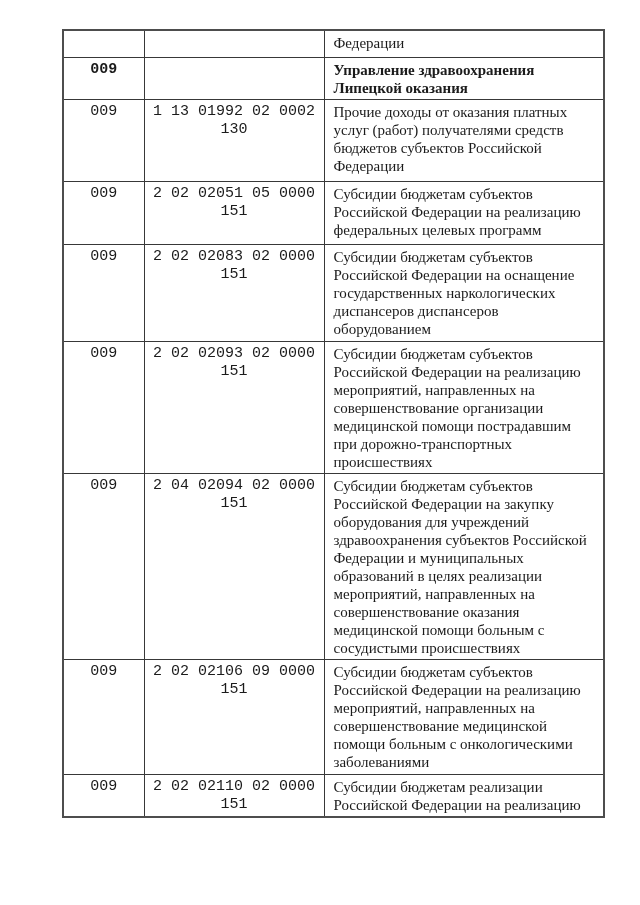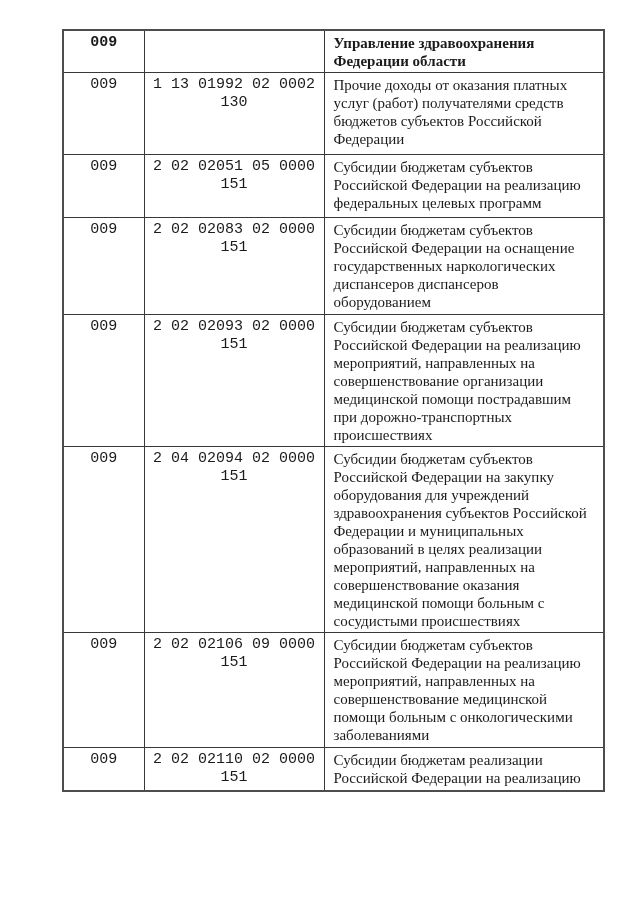--- a/index.html
+++ b/index.html
@@ -61,24 +61,29 @@
 <body>
 
 <div class="doc">
   <table class="budget">
     <colgroup>
       <col class="c1">
       <col class="c2">
       <col class="c3">
     </colgroup>
     <tbody id="tbody">
+        <tr style="height: 27px;">
+          <td></td>
+          <td></td>
+          <td>Федерации</td>
+        </tr>
         <tr class="bold" style="height: 40px;">
           <td>009</td>
           <td></td>
-          <td>Управление здравоохранения Федерации области</td>
+          <td>Управление здравоохранения Липецкой оказания</td>
         </tr>
         <tr style="height: 82px;">
           <td>009</td>
           <td>1 13 01992 02 0002 130</td>
           <td>Прочие доходы от оказания платных услуг (работ) получателями средств бюджетов субъектов Российской Федерации</td>
         </tr>
         <tr style="height: 63px;">
           <td>009</td>
           <td>2 02 02051 05 0000 151</td>
           <td>Субсидии бюджетам субъектов Российской Федерации на реализацию федеральных целевых программ</td>

